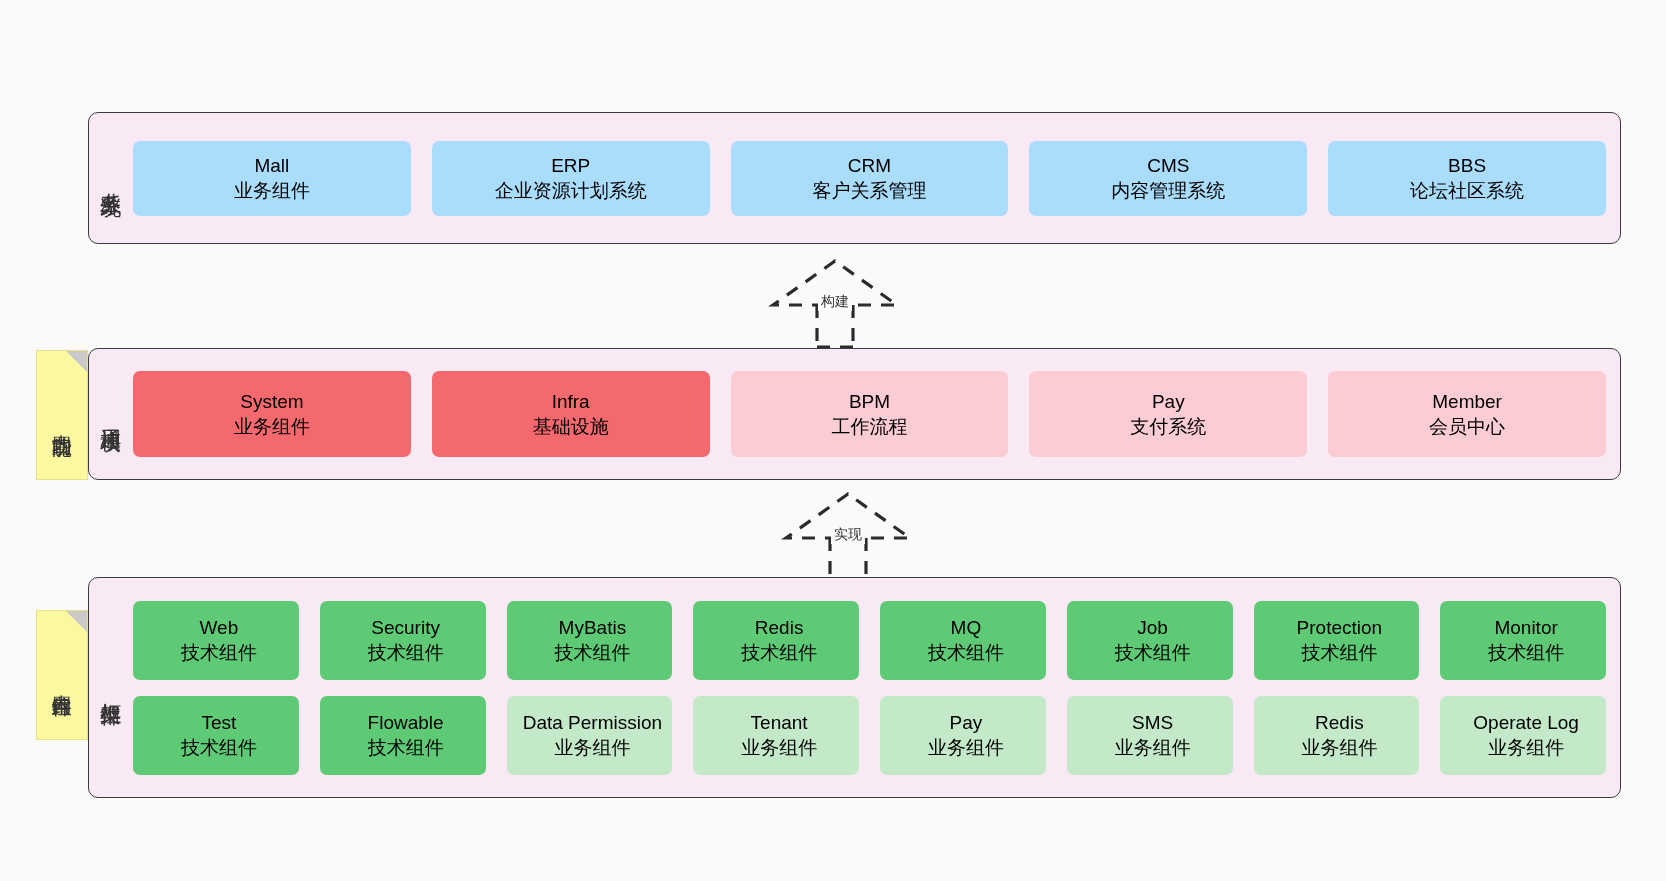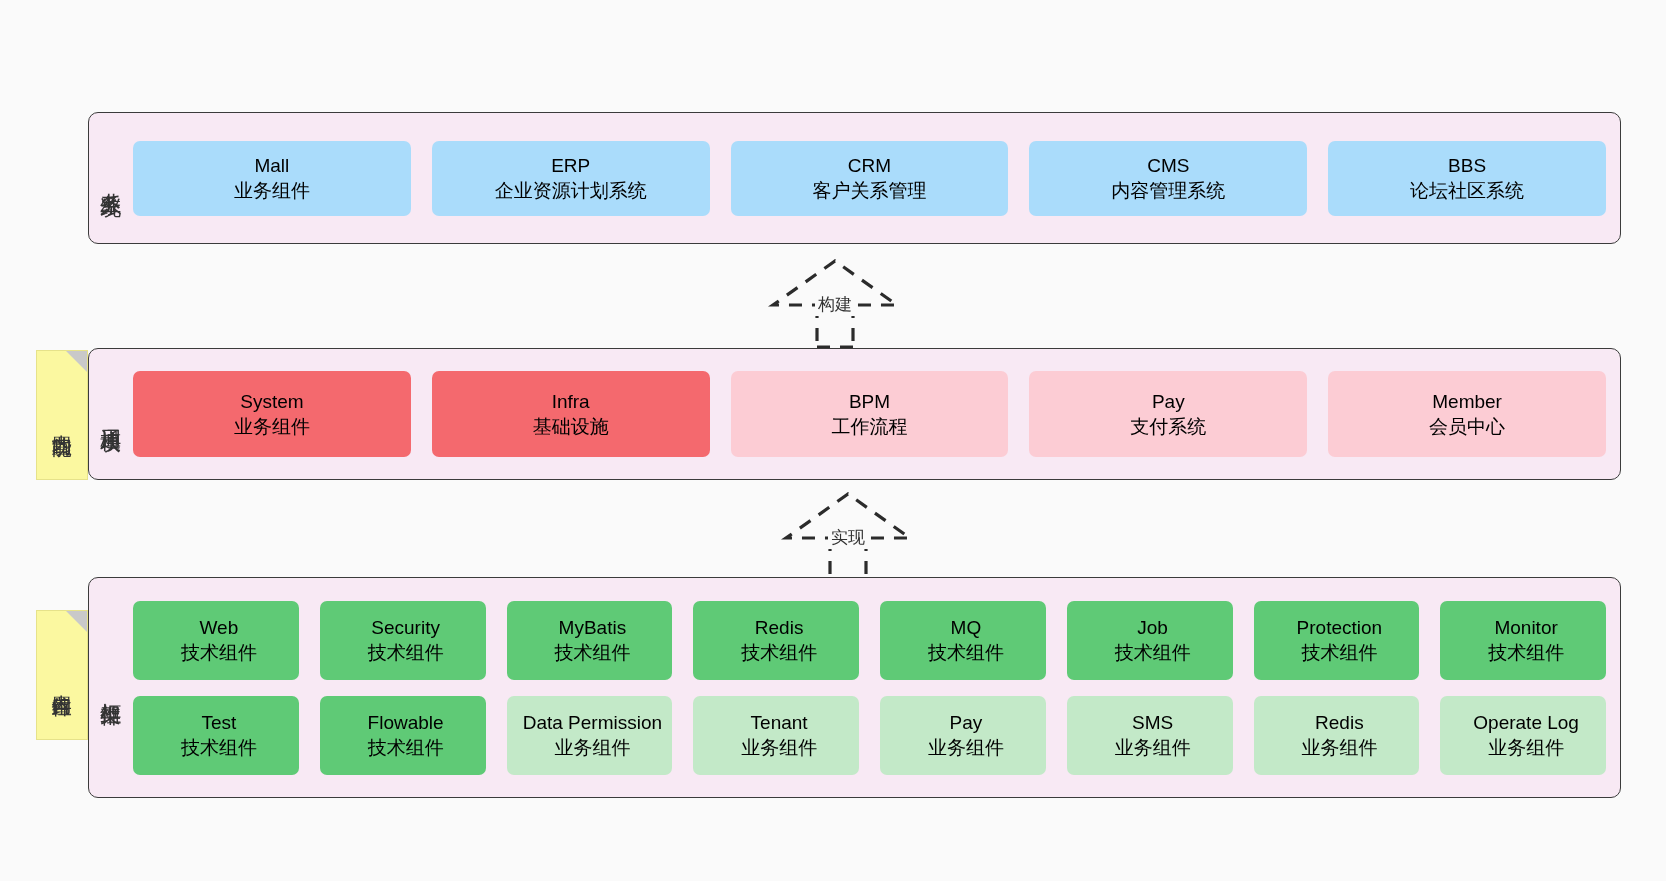--- a/index.html
+++ b/index.html
@@ -133,21 +133,21 @@
     height: 95px;
   }
   .arrow svg { display: block; width: 100%; height: 100%; }
   .arrow-label {
     position: absolute;
     left: 50%;
     transform: translateX(-50%);
     top: 38px;
     background: #fafafa;
     padding: 0 3px;
-    font-size: 17px;
+    font-size: 14px;
     color: #333;
     white-space: nowrap;
     user-select: none;
   }
 </style>
 </head>
 <body>
 
 <div id="canvas">
 

